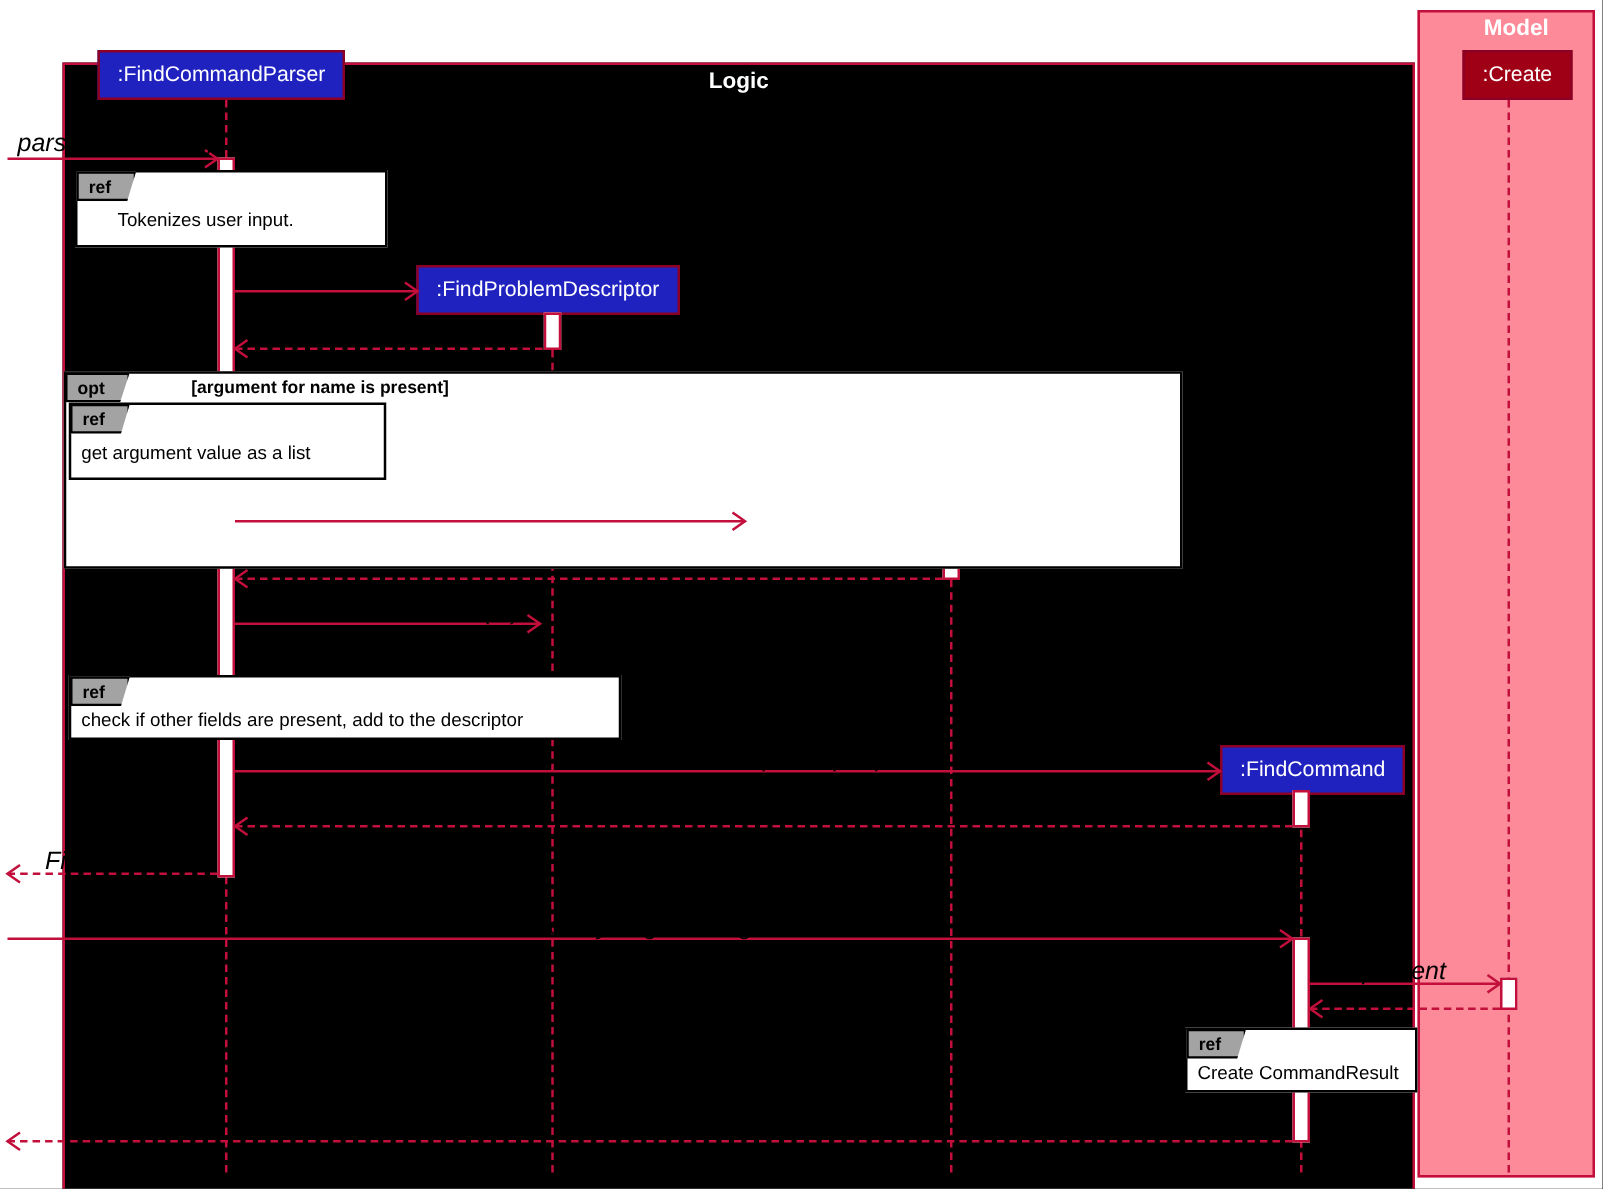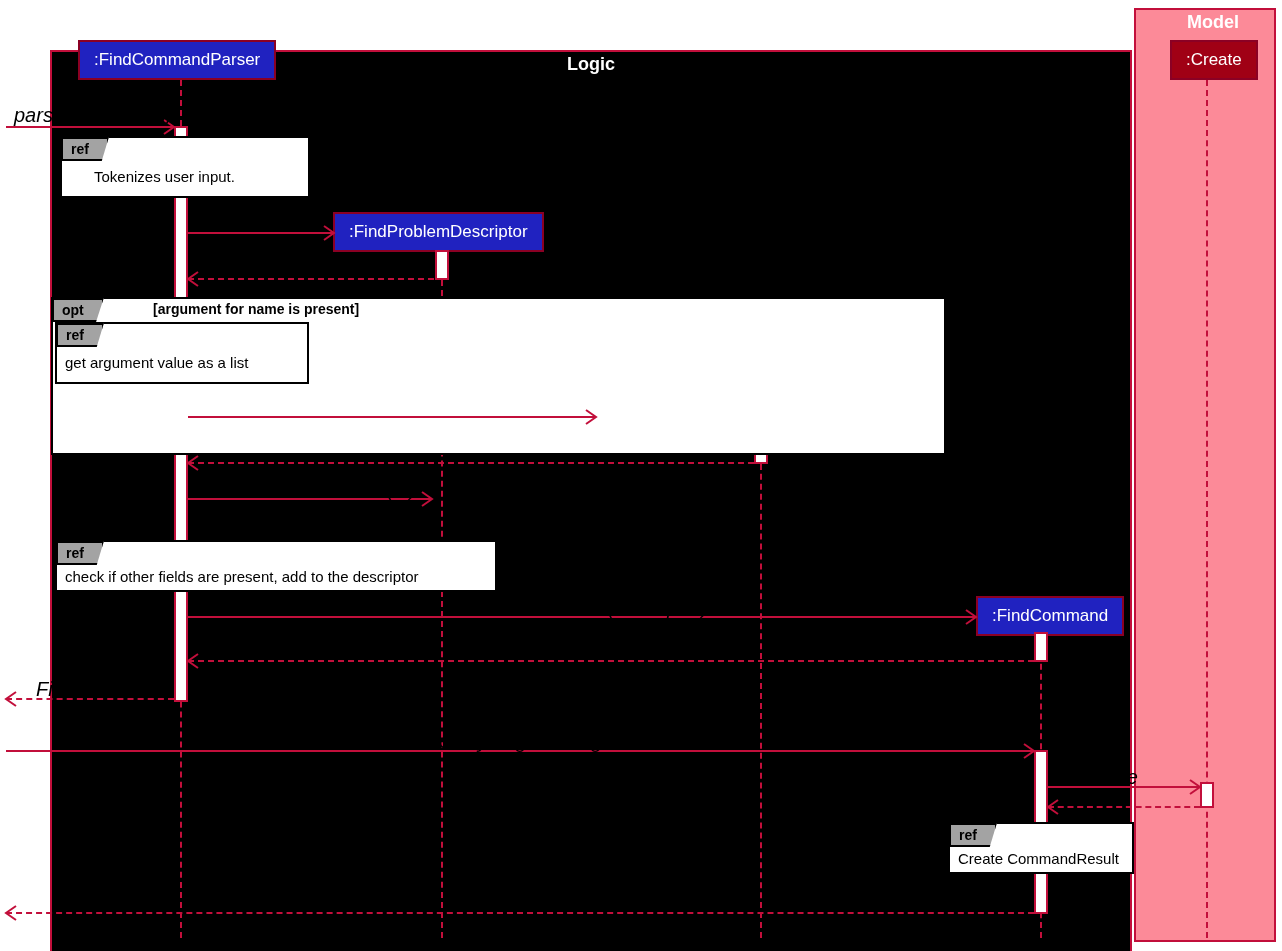--- a/index.html
+++ b/index.html
@@ -231,21 +231,21 @@
   <div class="msg" style="left:6px; top:750px; width:1028px;"></div>
   <svg class="arrow" style="left:1024px; top:744px;" width="14" height="14">
       <polyline points="0,0 10,7 0,14" fill="none" stroke="#c20f3b" stroke-width="2"></polyline>
     </svg>
   <div class="msg-label" style="left:380px; top:730px;">executed by LogicManager</div>
 
   <div class="msg" style="left:1048px; top:786px; width:152px;"></div>
   <svg class="arrow" style="left:1190px; top:780px;" width="14" height="14">
       <polyline points="0,0 10,7 0,14" fill="none" stroke="#c20f3b" stroke-width="2"></polyline>
     </svg>
-  <div class="msg-label" style="left:1090px; top:766px;">value</div>
+  <div class="msg-label" style="left:1090px; top:766px;">present</div>
 
   <div class="msg-dashed" style="left:1048px; top:806px; width:152px;"></div>
   <svg class="arrow" style="left:1048px; top:800px;" width="14" height="14">
       <polyline points="10,0 0,7 10,14" fill="none" stroke="#c20f3b" stroke-width="2"></polyline>
     </svg>
 
   <div class="msg-dashed" style="left:6px; top:912px; width:1028px;"></div>
   <svg class="arrow" style="left:6px; top:906px;" width="14" height="14">
       <polyline points="10,0 0,7 10,14" fill="none" stroke="#c20f3b" stroke-width="2"></polyline>
     </svg>

